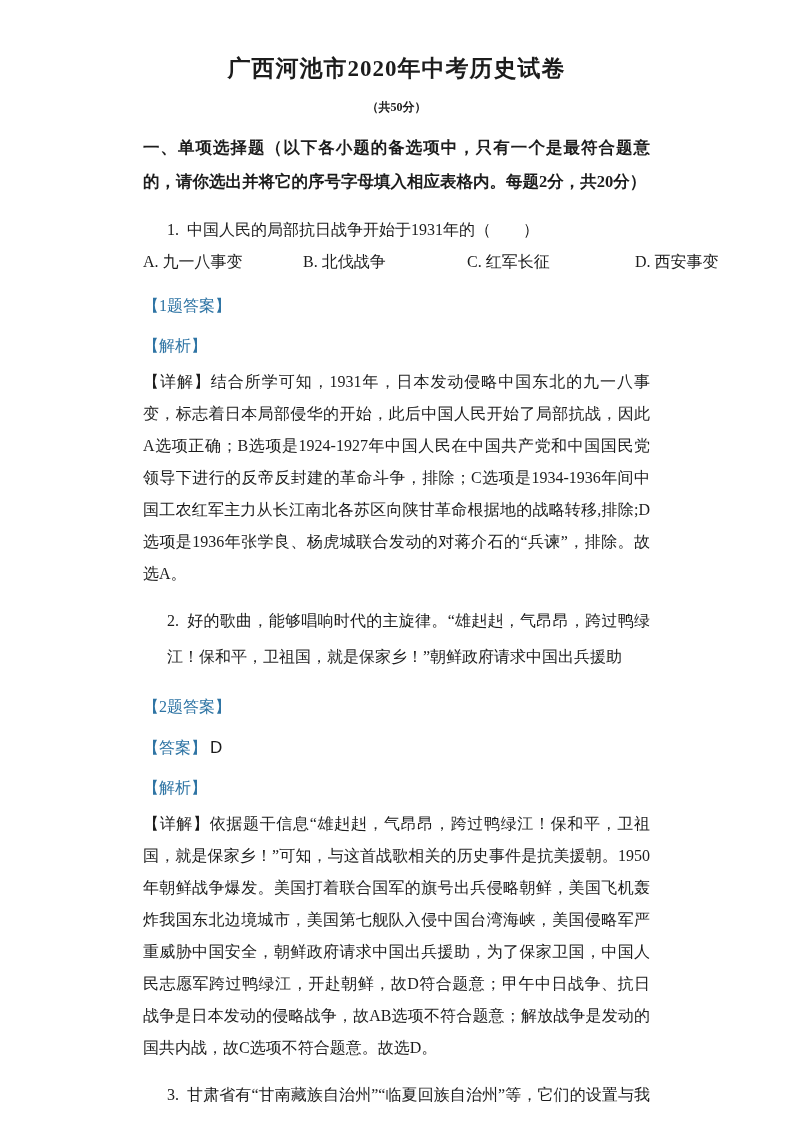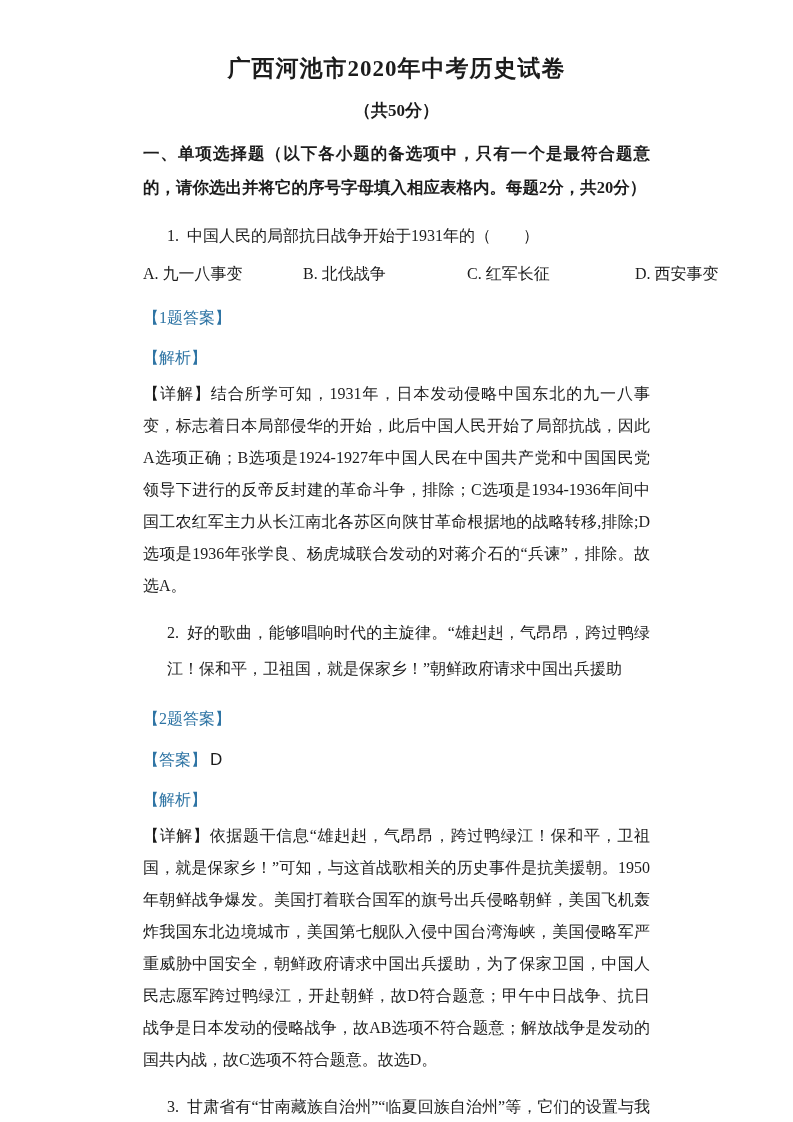--- a/index.html
+++ b/index.html
@@ -22,39 +22,39 @@
     margin: 0;
     text-align: center;
     font-size: 23px;
     font-weight: 700;
     line-height: 30px;
     letter-spacing: 1px;
   }
   .doc-subtitle {
     margin-top: 15px;
     text-align: center;
-    font-size: 17px;
+    font-size: 12px;
     font-weight: 700;
   }
   .section-heading {
     margin-top: 15px;
     font-weight: 700;
     font-size: 16.5px;
     line-height: 34px;
     text-align: justify;
   }
   .question {
     margin-top: 13px;
     line-height: 36px;
     text-align: justify;
     margin-left: 24px;
   }
   .qnum { margin-right: 8px; }
   .options {
-    margin-top: 8px;
+    margin-top: 2px;
     display: grid;
     grid-template-columns: 160px 164px 168px auto;
     line-height: 24px;
     white-space: nowrap;
   }
   .marker {
     margin-top: 20px;
     line-height: 24px;
   }
   .blue { color: #2e74a4; }

